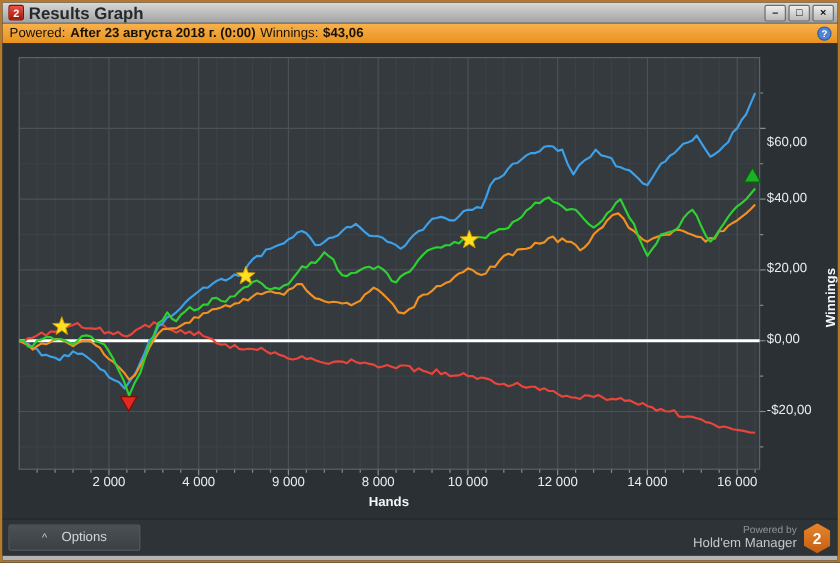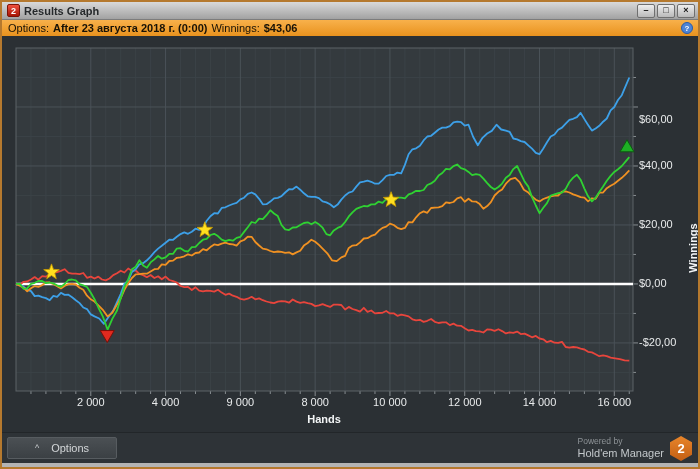--- a/index.html
+++ b/index.html
@@ -2,21 +2,21 @@
 <html><head>
 <meta charset="utf-8">
 <style>
   html,body{margin:0;padding:0;background:#1c1f22;}
   *{box-sizing:border-box;font-family:"Liberation Sans",sans-serif;}
   .window{width:700px;height:469px;border:2px solid #b5792e;background:#2b3034;position:relative;overflow:hidden;}
   
   .titlebar{height:18px;background:linear-gradient(#d9d9d9,#a2a2a2);display:flex;align-items:center;padding:0 3px;border-bottom:1px solid #7c7c7c;}
   .app-icon{width:13px;height:13px;border-radius:2px;background:linear-gradient(#ef5240,#a81505);color:#fff;
     font-size:9px;font-weight:bold;display:flex;align-items:center;justify-content:center;margin:0 4px 0 2px;border:1px solid #7d1206;}
-  .title{flex:1;font-size:11px;font-weight:bold;color:#26292b;}
+  .title{flex:1;font-size:14px;font-weight:bold;color:#26292b;}
   .win-btn{width:18px;height:14px;margin-left:2px;background:linear-gradient(#eeeeee,#b9b9b9);border:1px solid #6f6f6f;
     border-radius:2px;font-size:9px;font-weight:bold;color:#111;display:flex;align-items:center;justify-content:center;line-height:1;}
   
   .filterbar{height:16px;background:linear-gradient(#f8b14b,#e8921e);display:flex;align-items:center;gap:4px;
     padding:0 6px;font-size:11px;color:#181206;position:relative;}
   .fbold{font-weight:bold;}
   .help-icon{position:absolute;right:5px;top:2px;width:12px;height:12px;border-radius:50%;background:#4f84d4;border:1px solid #2c5ca8;
     color:#fff;font-size:8px;font-weight:bold;display:flex;align-items:center;justify-content:center;}
   
   .chart-area{position:relative;height:396px;background:#2b3034;}
@@ -28,21 +28,21 @@
     font-size:11px;font-weight:bold;color:#f3f5f6;}
   
   .bottombar{position:relative;height:31px;background:#2e3337;border-top:1px solid #222629;}
   .options-btn{position:absolute;left:5px;top:4px;width:110px;height:22px;background:linear-gradient(#4b5054,#3b4044);
     border:1px solid #575c60;border-radius:2px;color:#d3d6d8;font-size:11px;display:flex;align-items:center;justify-content:center;gap:12px;cursor:default;}
   .options-chevron{font-size:9px;color:#c7cacc;}
   .legend{position:absolute;left:205px;top:0;height:100%;display:flex;align-items:center;gap:15px;}
   .legend-item{display:flex;align-items:center;gap:5px;font-size:11px;color:#d5d8da;}
   .swatch{width:9px;height:9px;display:inline-block;}
   .branding{position:absolute;right:6px;top:3px;display:flex;align-items:center;gap:6px;}
-  .brand-text{text-align:left;line-height:1.15;}
+  .brand-text{text-align:right;line-height:1.15;}
   .powered{font-size:8.5px;color:#8e9397;}
   .brand-name{font-size:11px;color:#c3c8cb;}
   .hexagon{width:22px;height:25px;background:linear-gradient(#e8852a,#c35f14);
     clip-path:polygon(50% 0,100% 25%,100% 75%,50% 100%,0 75%,0 25%);
     color:#fff;font-weight:bold;font-size:13px;display:flex;align-items:center;justify-content:center;}
   .bottom-strip{height:4px;background:#b4b4b4;}
 </style>
 </head>
 <body>
 
@@ -50,21 +50,21 @@
 
   <div class="titlebar">
     <span class="app-icon">2</span>
     <span class="title">Results Graph</span>
     <span class="win-btn">–</span>
     <span class="win-btn">□</span>
     <span class="win-btn">×</span>
   </div>
 
   <div class="filterbar">
-    <span>Options:</span>
+    <span>Powered:</span>
     <span class="fbold">After 23 августа 2018 г. (0:00)</span>
     <span>Winnings:</span>
     <span class="fbold">$43,06</span>
     <span class="help-icon">?</span>
   </div>
 
   <div class="chart-area" id="chart-area">
     <svg id="plot-svg" width="617" height="343">
         <rect x="0" y="0" width="617" height="343" fill="#343a3e"></rect>
         <line x1="14.957575757575757" x2="14.957575757575757" y1="0" y2="343" stroke="#3b4247" stroke-width="1"></line>

